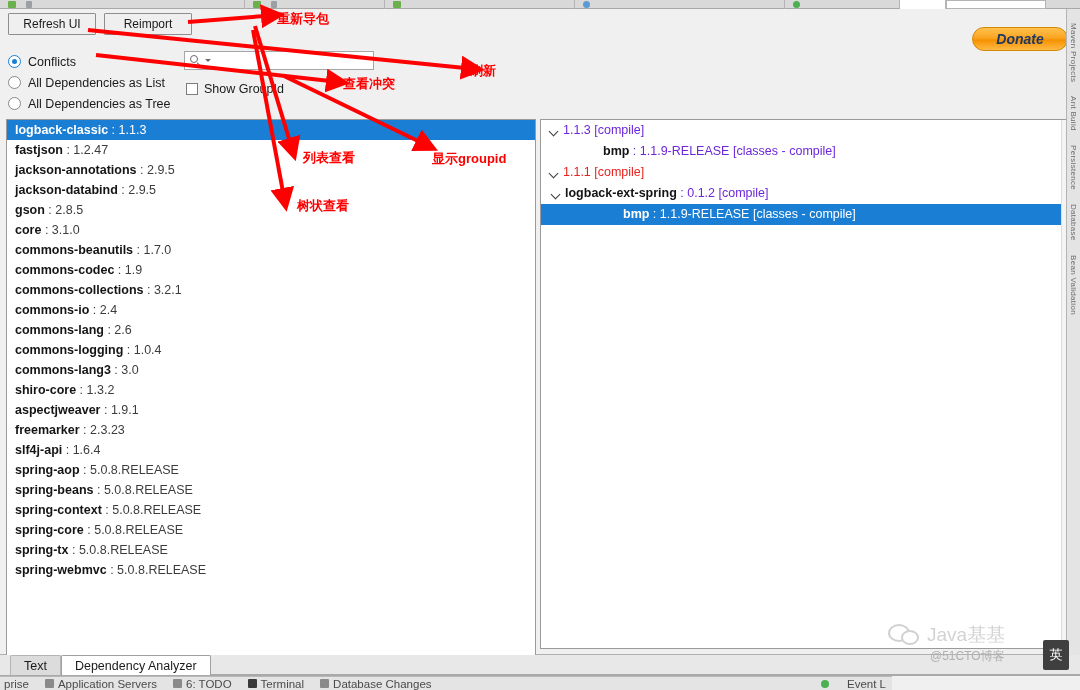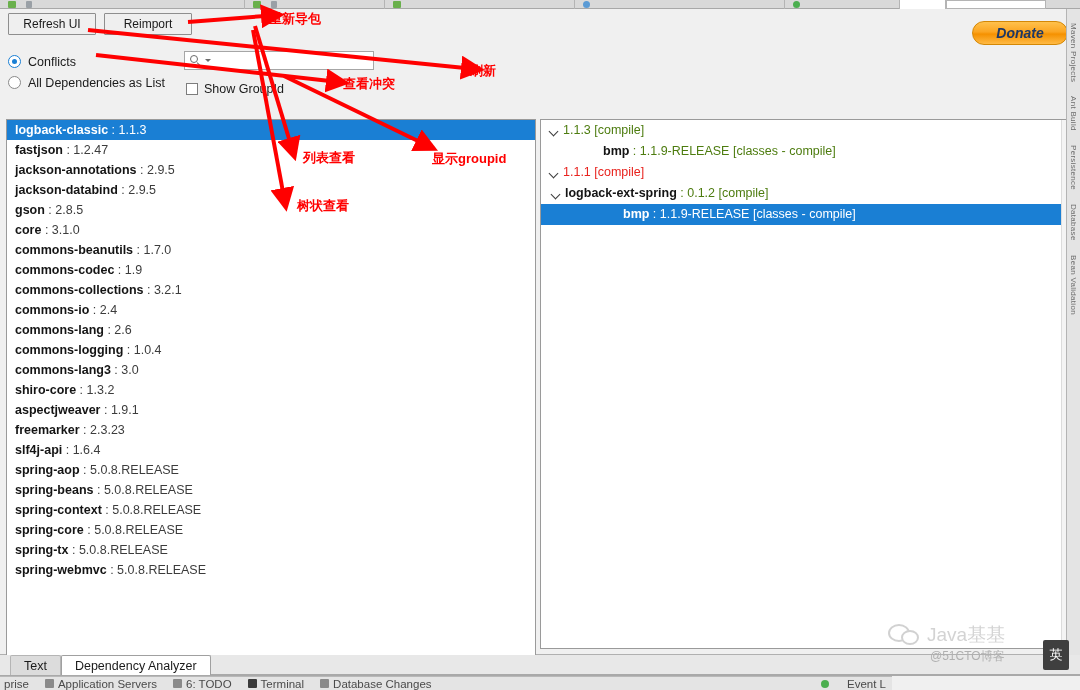--- a/index.html
+++ b/index.html
@@ -46,21 +46,21 @@
     padding: 3px 0;
     width: 88px;
     text-align: center;
     font-size: 12px;
     color: #1a1a1a;
     cursor: pointer;
     font-family: "Liberation Sans", sans-serif;
   }
 
   .donate-wrap {
-    position:absolute; right:12px; top:12px;
+    position:absolute; right:12px; top:18px;
     width: 96px; height: 24px;
   }
   .donate {
     width: 96px; height: 24px;
     border-radius: 12px;
     border: 1px solid #d48806;
     background: linear-gradient(180deg,#ffc14d 0%, #fba521 45%, #f59100 55%, #ffba45 100%);
     color: #1f3864;
     font-weight: bold; font-style: italic;
     font-size: 14px;
@@ -147,21 +147,21 @@
     width: 13px; height: 13px; flex:none; position: relative; margin-right: 3px;
   }
   .twisty.open::after {
     content:""; position:absolute; left:2.5px; top:4px;
     width:6px; height:6px;
     border-right: 1.6px solid #3c3c3c; border-bottom: 1.6px solid #3c3c3c;
     transform: rotate(45deg);
   }
   .tree-row.red .lbl { color: #e8231e; }
   .tree-row .lbl .art { font-weight: bold; color:#141414; }
-  .tree-row .lbl .rest { color:#4d7c0f; }
+  .tree-row .lbl .rest { color:#6d28d9; }
   .tree-row.sel { background:#1a7fd4; }
   .tree-row.sel .lbl .art, .tree-row.sel .lbl .rest { color:#fff; }
 
   
   .tabs {
     position: absolute; left: 0; top: 655px; width: 1080px; height: 21px;
     background: #e8e8e8; display: flex; align-items: flex-end;
     border-bottom: 1px solid #a9a9a9;
   }
   .tab {
@@ -281,20 +281,24 @@
     </div>
 
     <div class="opts">
       <label class="opt">
         <span class="radio on"></span>
         <span>Conflicts</span>
       </label>
       <label class="opt">
         <span class="radio"></span>
         <span>All Dependencies as List</span>
+      </label>
+      <label class="opt">
+        <span class="radio"></span>
+        <span>All Dependencies as Tree</span>
       </label>
     </div>
 
     <label class="checkbox-row">
       <span class="chk"></span>
       <span>Show GroupId</span>
     </label>
 
     <div class="search">
       <span class="mag">
@@ -414,21 +418,21 @@
     <g stroke="#ff0000" stroke-width="4" fill="none" marker-end="url(#ah)">
       <path d="M188,22 L265,16"></path>
       <path d="M88,30 L465,68"></path>
       <path d="M96,55 L330,81"></path>
       <path d="M255,26 L290,142"></path>
       <path d="M284,76 L420,142"></path>
       <path d="M253,30 L283,192"></path>
     </g>
   </svg>
   <div class="anno" id="anno-labels">
-      <div class="anno-text" style="left: 269px; top: 10px; text-align: center;">重新导包</div>
+      <div class="anno-text" style="left: 277px; top: 10px; text-align: center;">重新导包</div>
       <div class="anno-text" style="left: 458px; top: 62px; margin-left: 12px;">刷新</div>
       <div class="anno-text" style="left: 343px; top: 75px;">查看冲突</div>
       <div class="anno-text" style="left: 303px; top: 149px;">列表查看</div>
       <div class="anno-text" style="left: 432px; top: 150px;">显示groupid</div>
       <div class="anno-text" style="left: 297px; top: 197px;">树状查看</div>
     </div>
 
 </div>
 
 </body></html>

